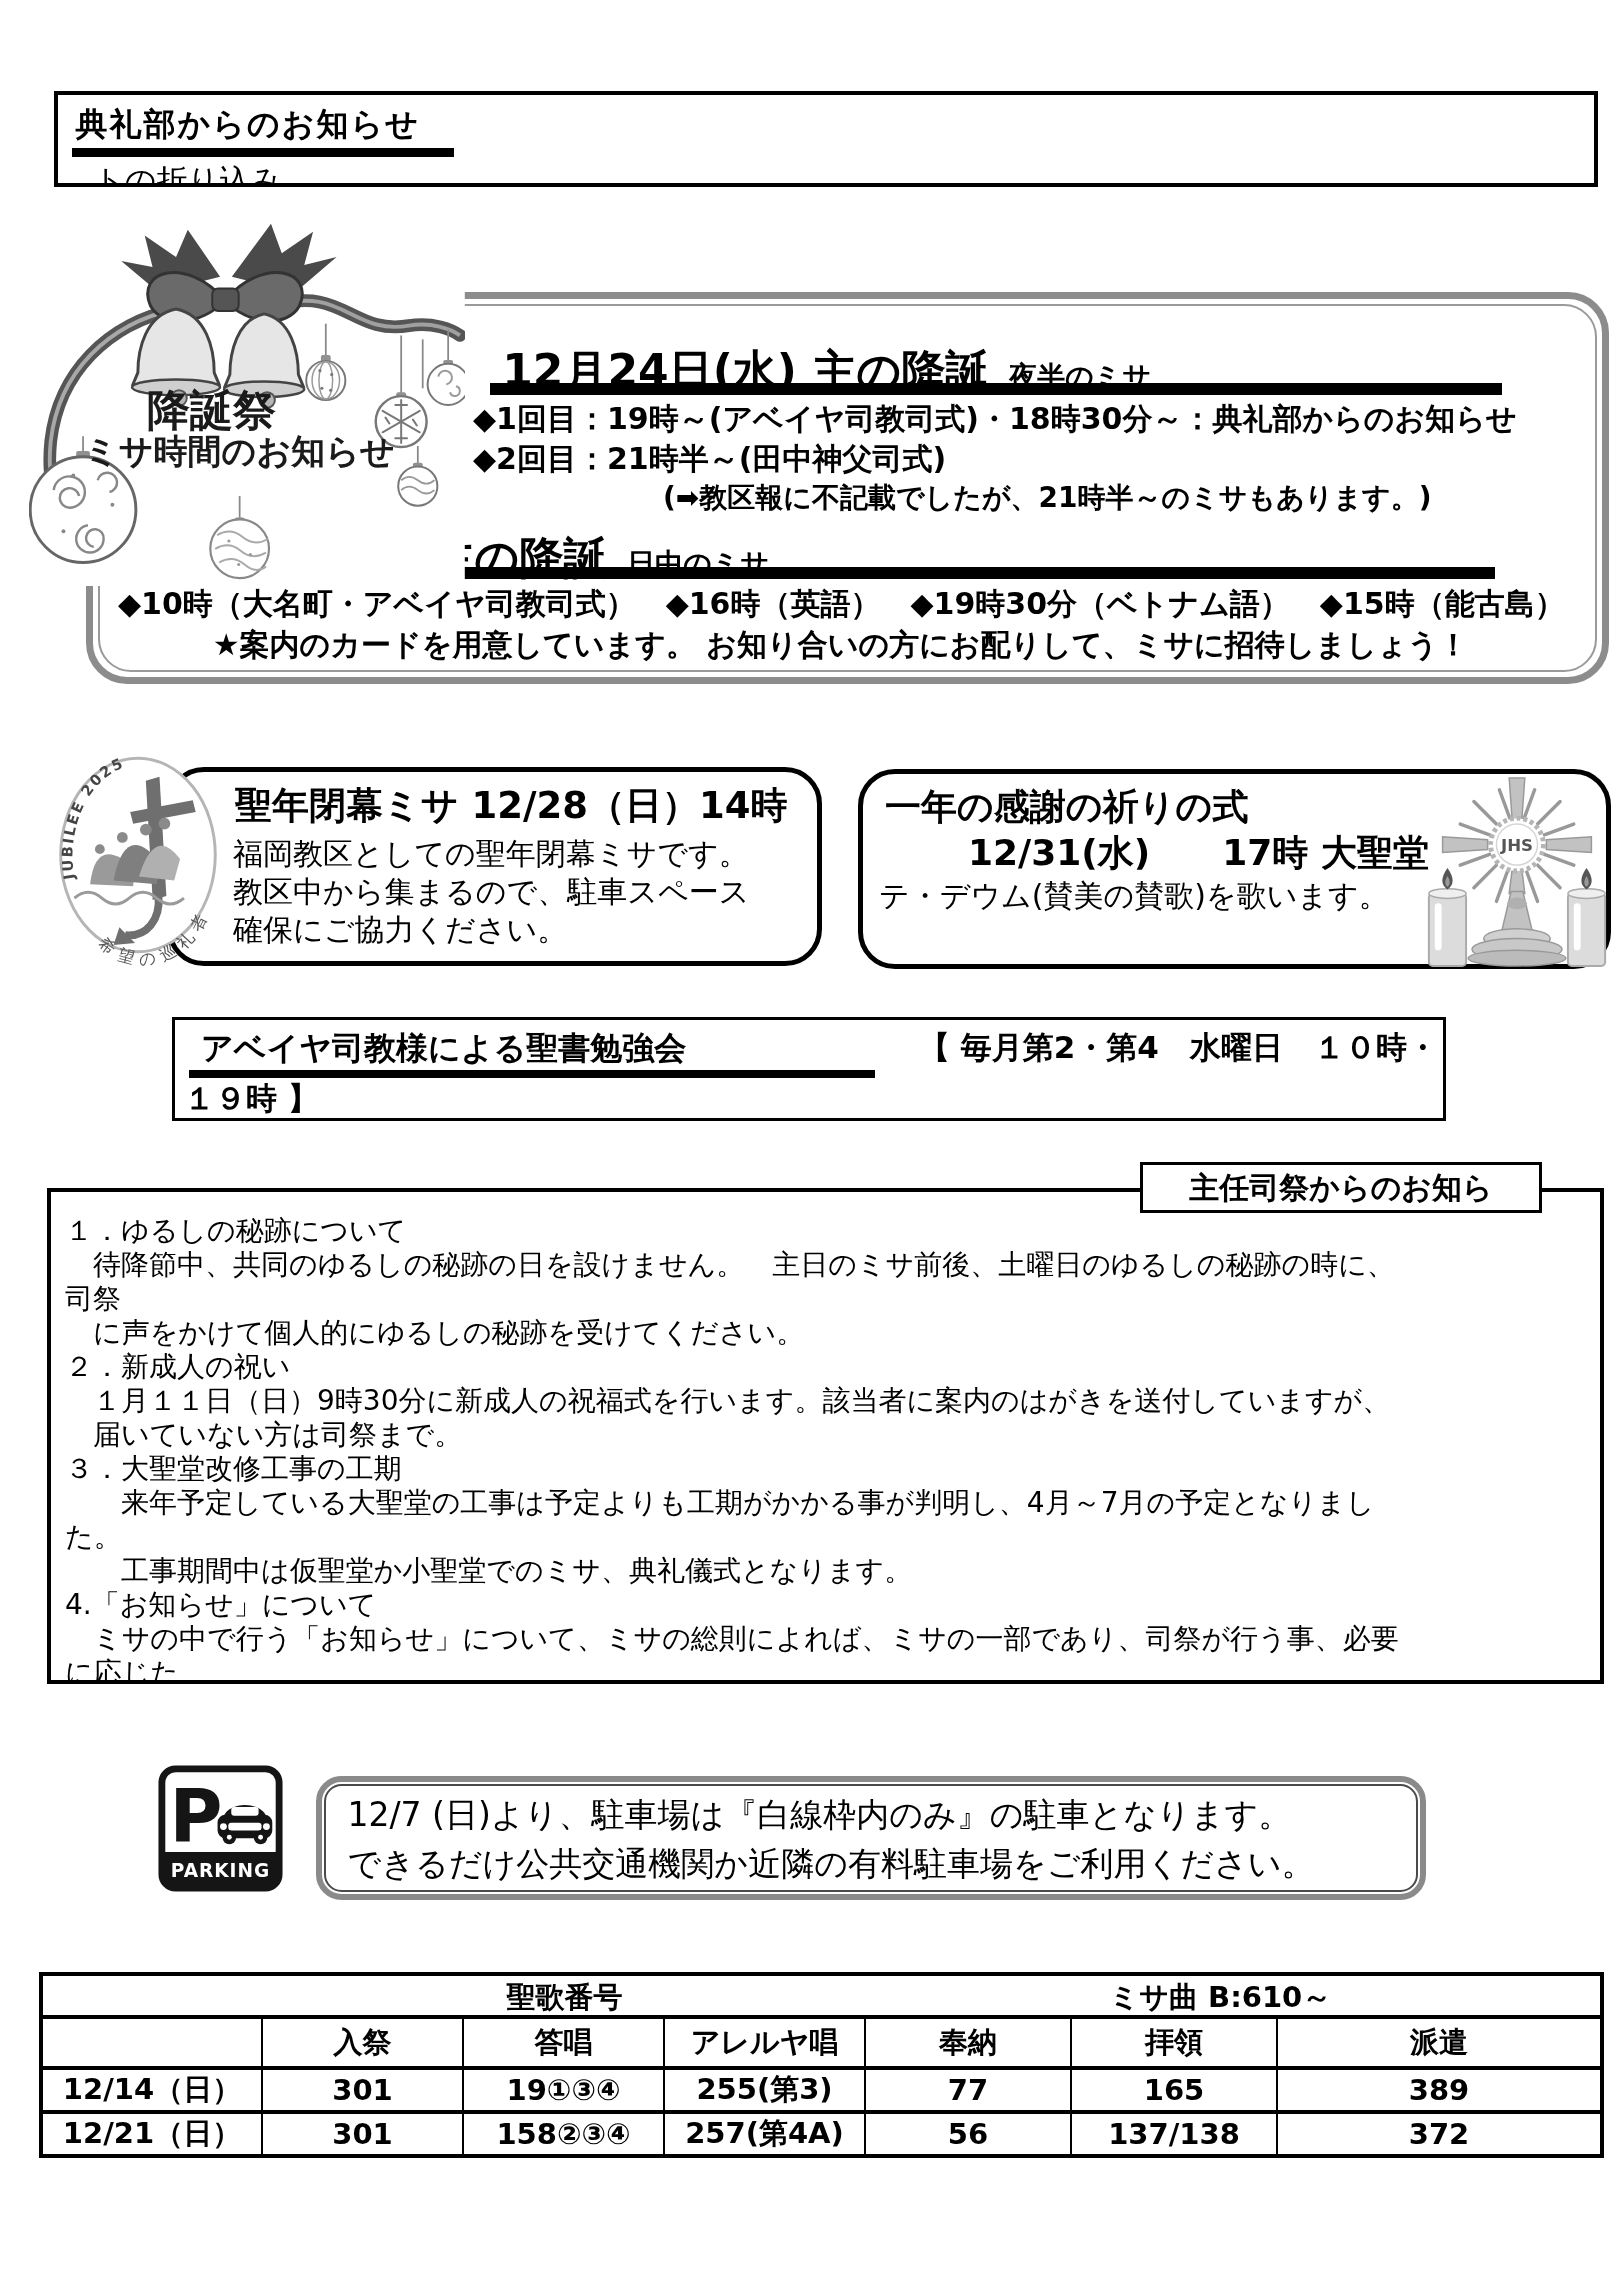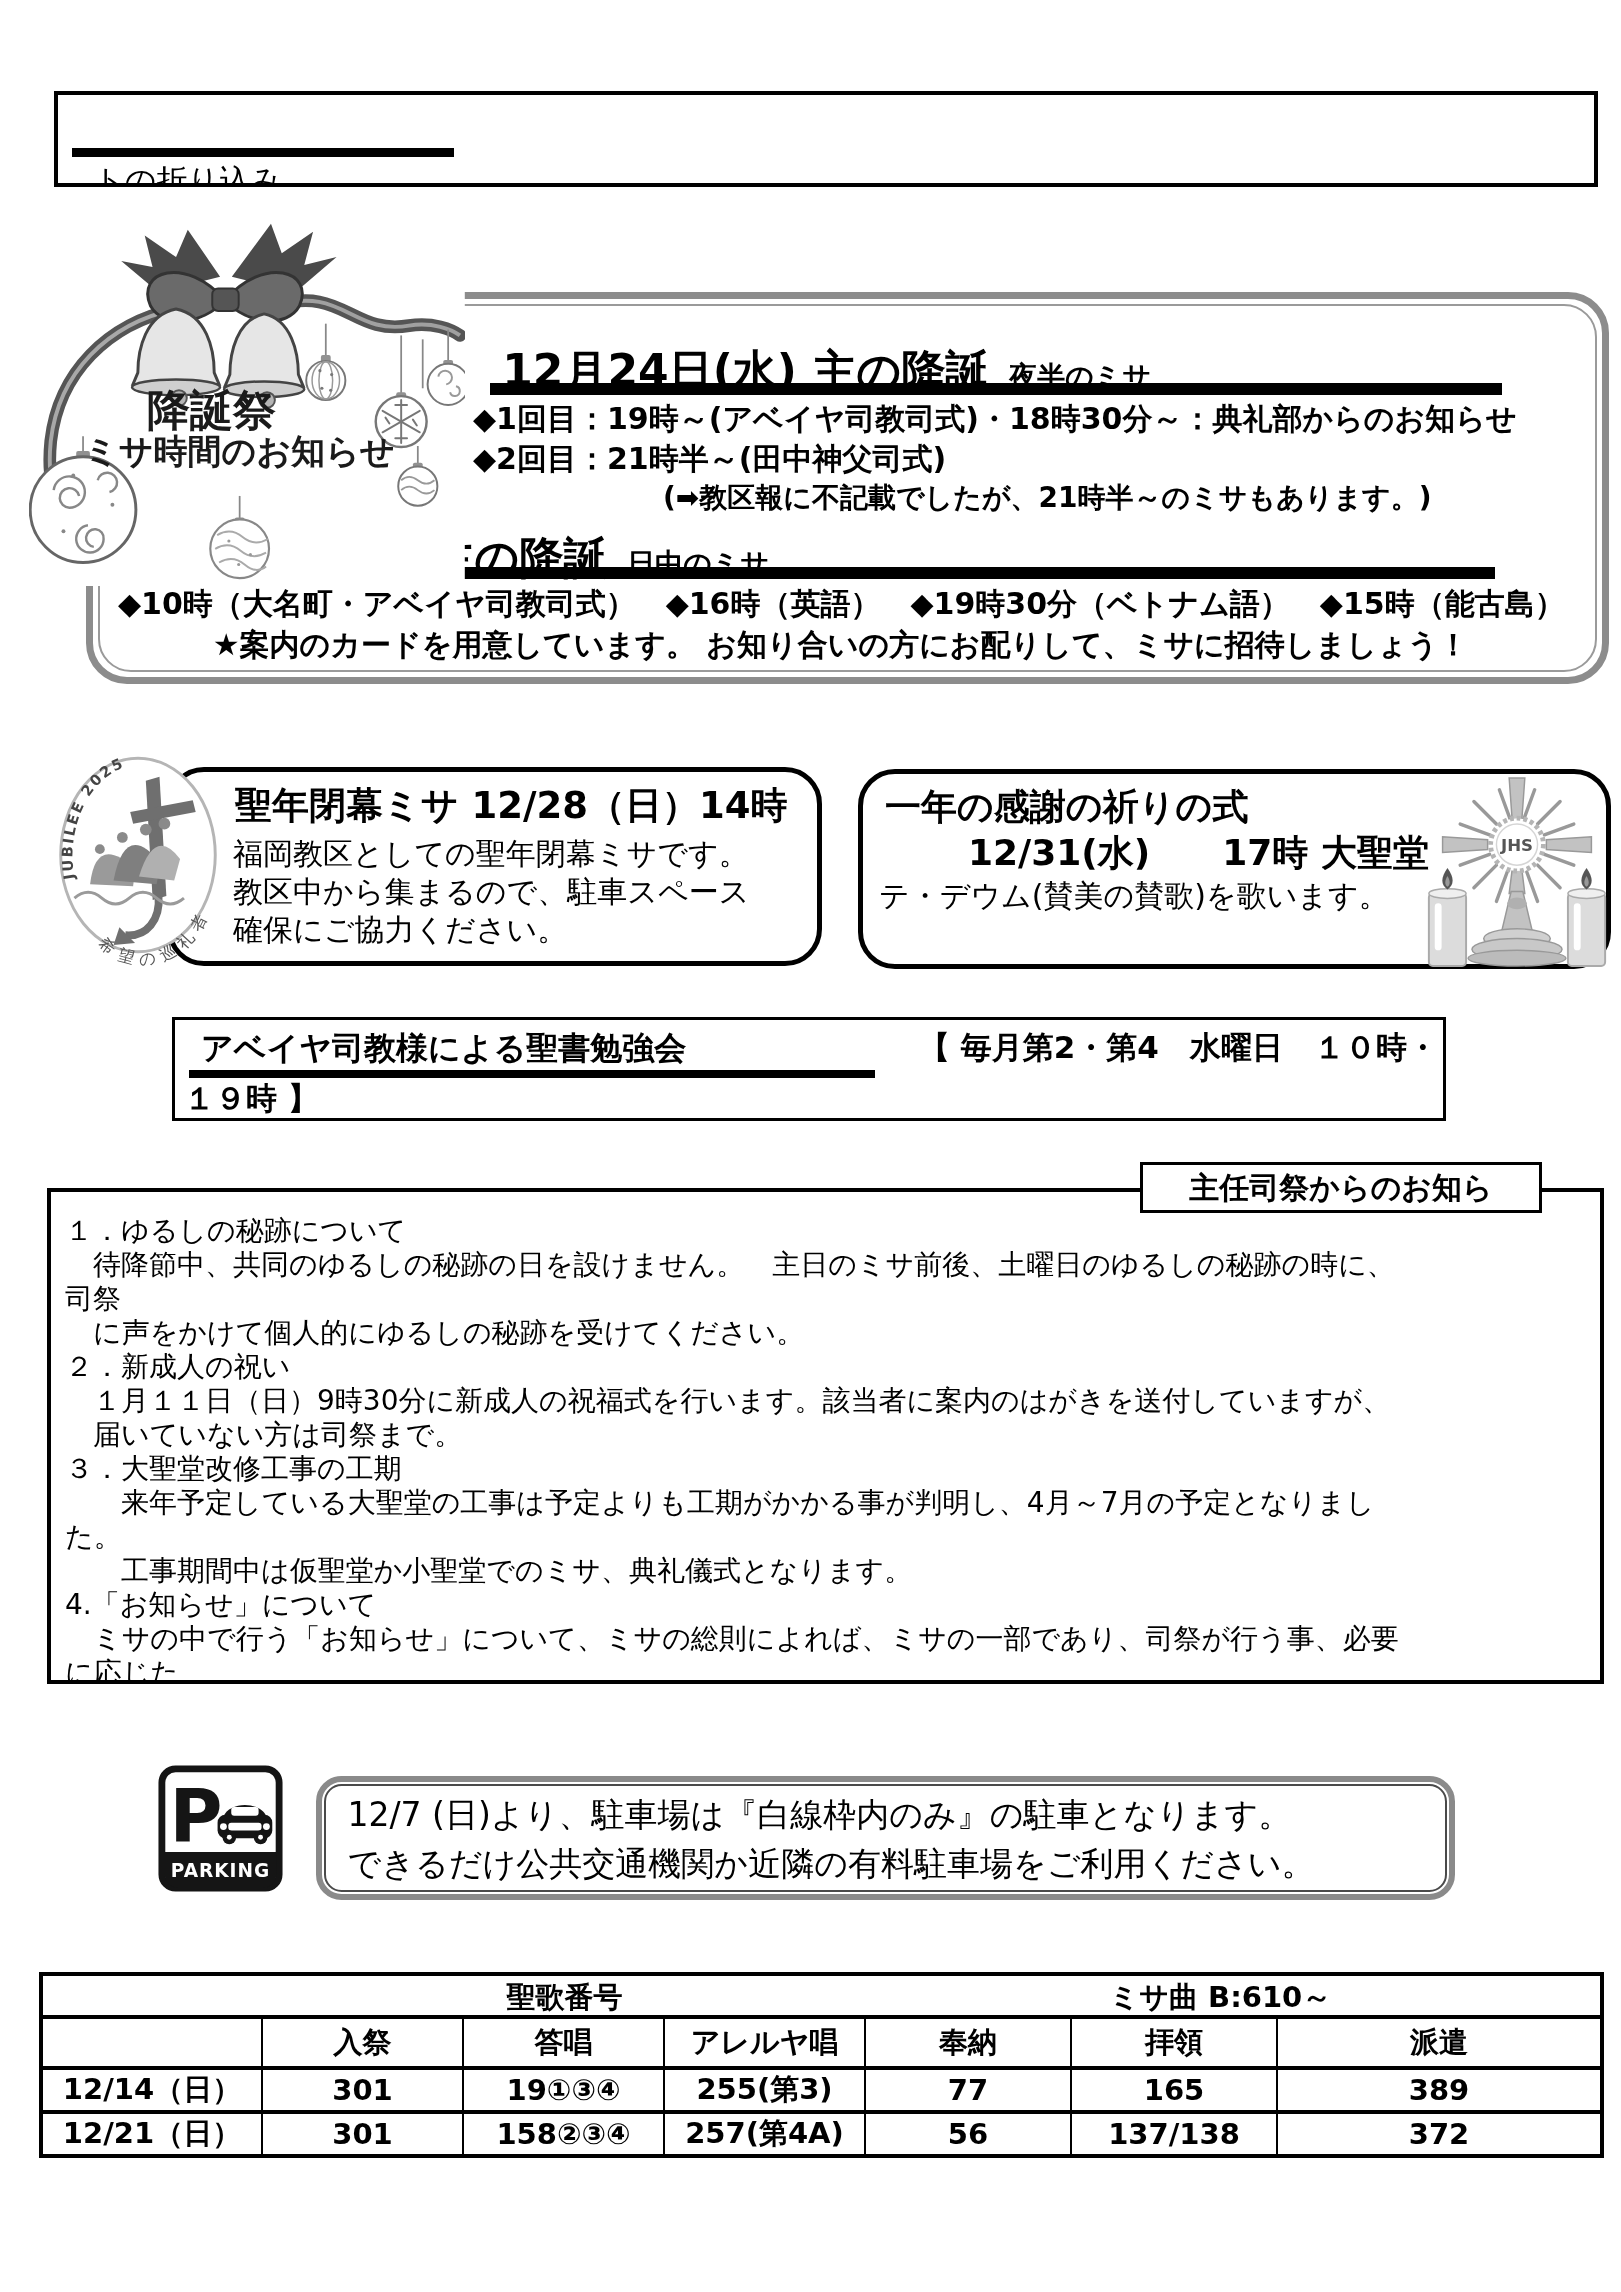--- a/index.html
+++ b/index.html
@@ -60,21 +60,21 @@
 
   
   #main-box{left:47px;top:1188px;width:1549px;height:488px;border:4.9px solid #000;overflow:hidden;background:#fff;}
   #pastor-label{left:1140px;top:1162px;width:396px;height:45px;border:3.9px solid #000;background:#fff;
     text-align:center;font-size:30px;font-weight:bold;line-height:45px;z-index:5;}
   #pastor-lines{position:absolute;left:14px;top:21.6px;font-size:28px;}
   #pastor-lines .tline{line-height:34px;white-space:pre;}
 
   
   #park-icon{left:157px;top:1764px;width:127px;height:129px;}
-  #park-box{left:316px;top:1776px;width:1098px;height:112px;border:6.9px solid #8a8a8a;border-radius:25.5px;background:#fff;padding-left:29px;}
+  #park-box{left:316px;top:1776px;width:1098px;height:112px;border:6.9px solid #8a8a8a;border-radius:25.5px;background:#fff;}
   #park-box-inner{position:absolute;left:2px;top:2px;right:2px;bottom:2px;border:2px solid #4a4a4a;border-radius:17.6px;}
   #park-lines{position:absolute;left:25.5px;top:7.8px;font-size:33px;}
   #park-lines .tline{line-height:49px;white-space:pre;}
 
   
   #hymn{left:39px;top:1972px;}
   #hymn table{border-collapse:collapse;table-layout:fixed;width:1560px;border:4.9px solid #000;}
   #hymn td{border:2.9px solid #000;text-align:center;font-size:29px;font-weight:bold;padding:0;overflow:hidden;}
   #hymn .trow1{height:43px;}
   #hymn .trow1 td{border-bottom:4.9px solid #000;position:relative;}
@@ -82,20 +82,21 @@
   #hymn .titlecell .tr2{position:absolute;left:68.5%;top:0;line-height:43px;}
   #hymn .hrow{height:51px;}
   #hymn .hrow td{border-bottom:4.9px solid #000;}
   #hymn tbody tr{height:44px;}
   #hymn tbody tr:first-child td{border-bottom:4.9px solid #000;}
 </style>
 </head>
 <body>
 
 <div class="abs" id="top-banner">
+  <span id="banner-title">典礼部からのお知らせ</span>
   <div id="banner-underline"></div>
   <span id="banner-line2">トの折り込み</span>
 </div>
 
 <div class="abs" id="xmas-outer">
   <div id="xmas-inner"></div>
 </div>
 
 <div class="abs d-title" id="t24">
   <span class="big">12月24日(水)</span><span class="big" style="margin-left:15.7px">主の降誕</span><span class="sub">夜半のミサ</span>

